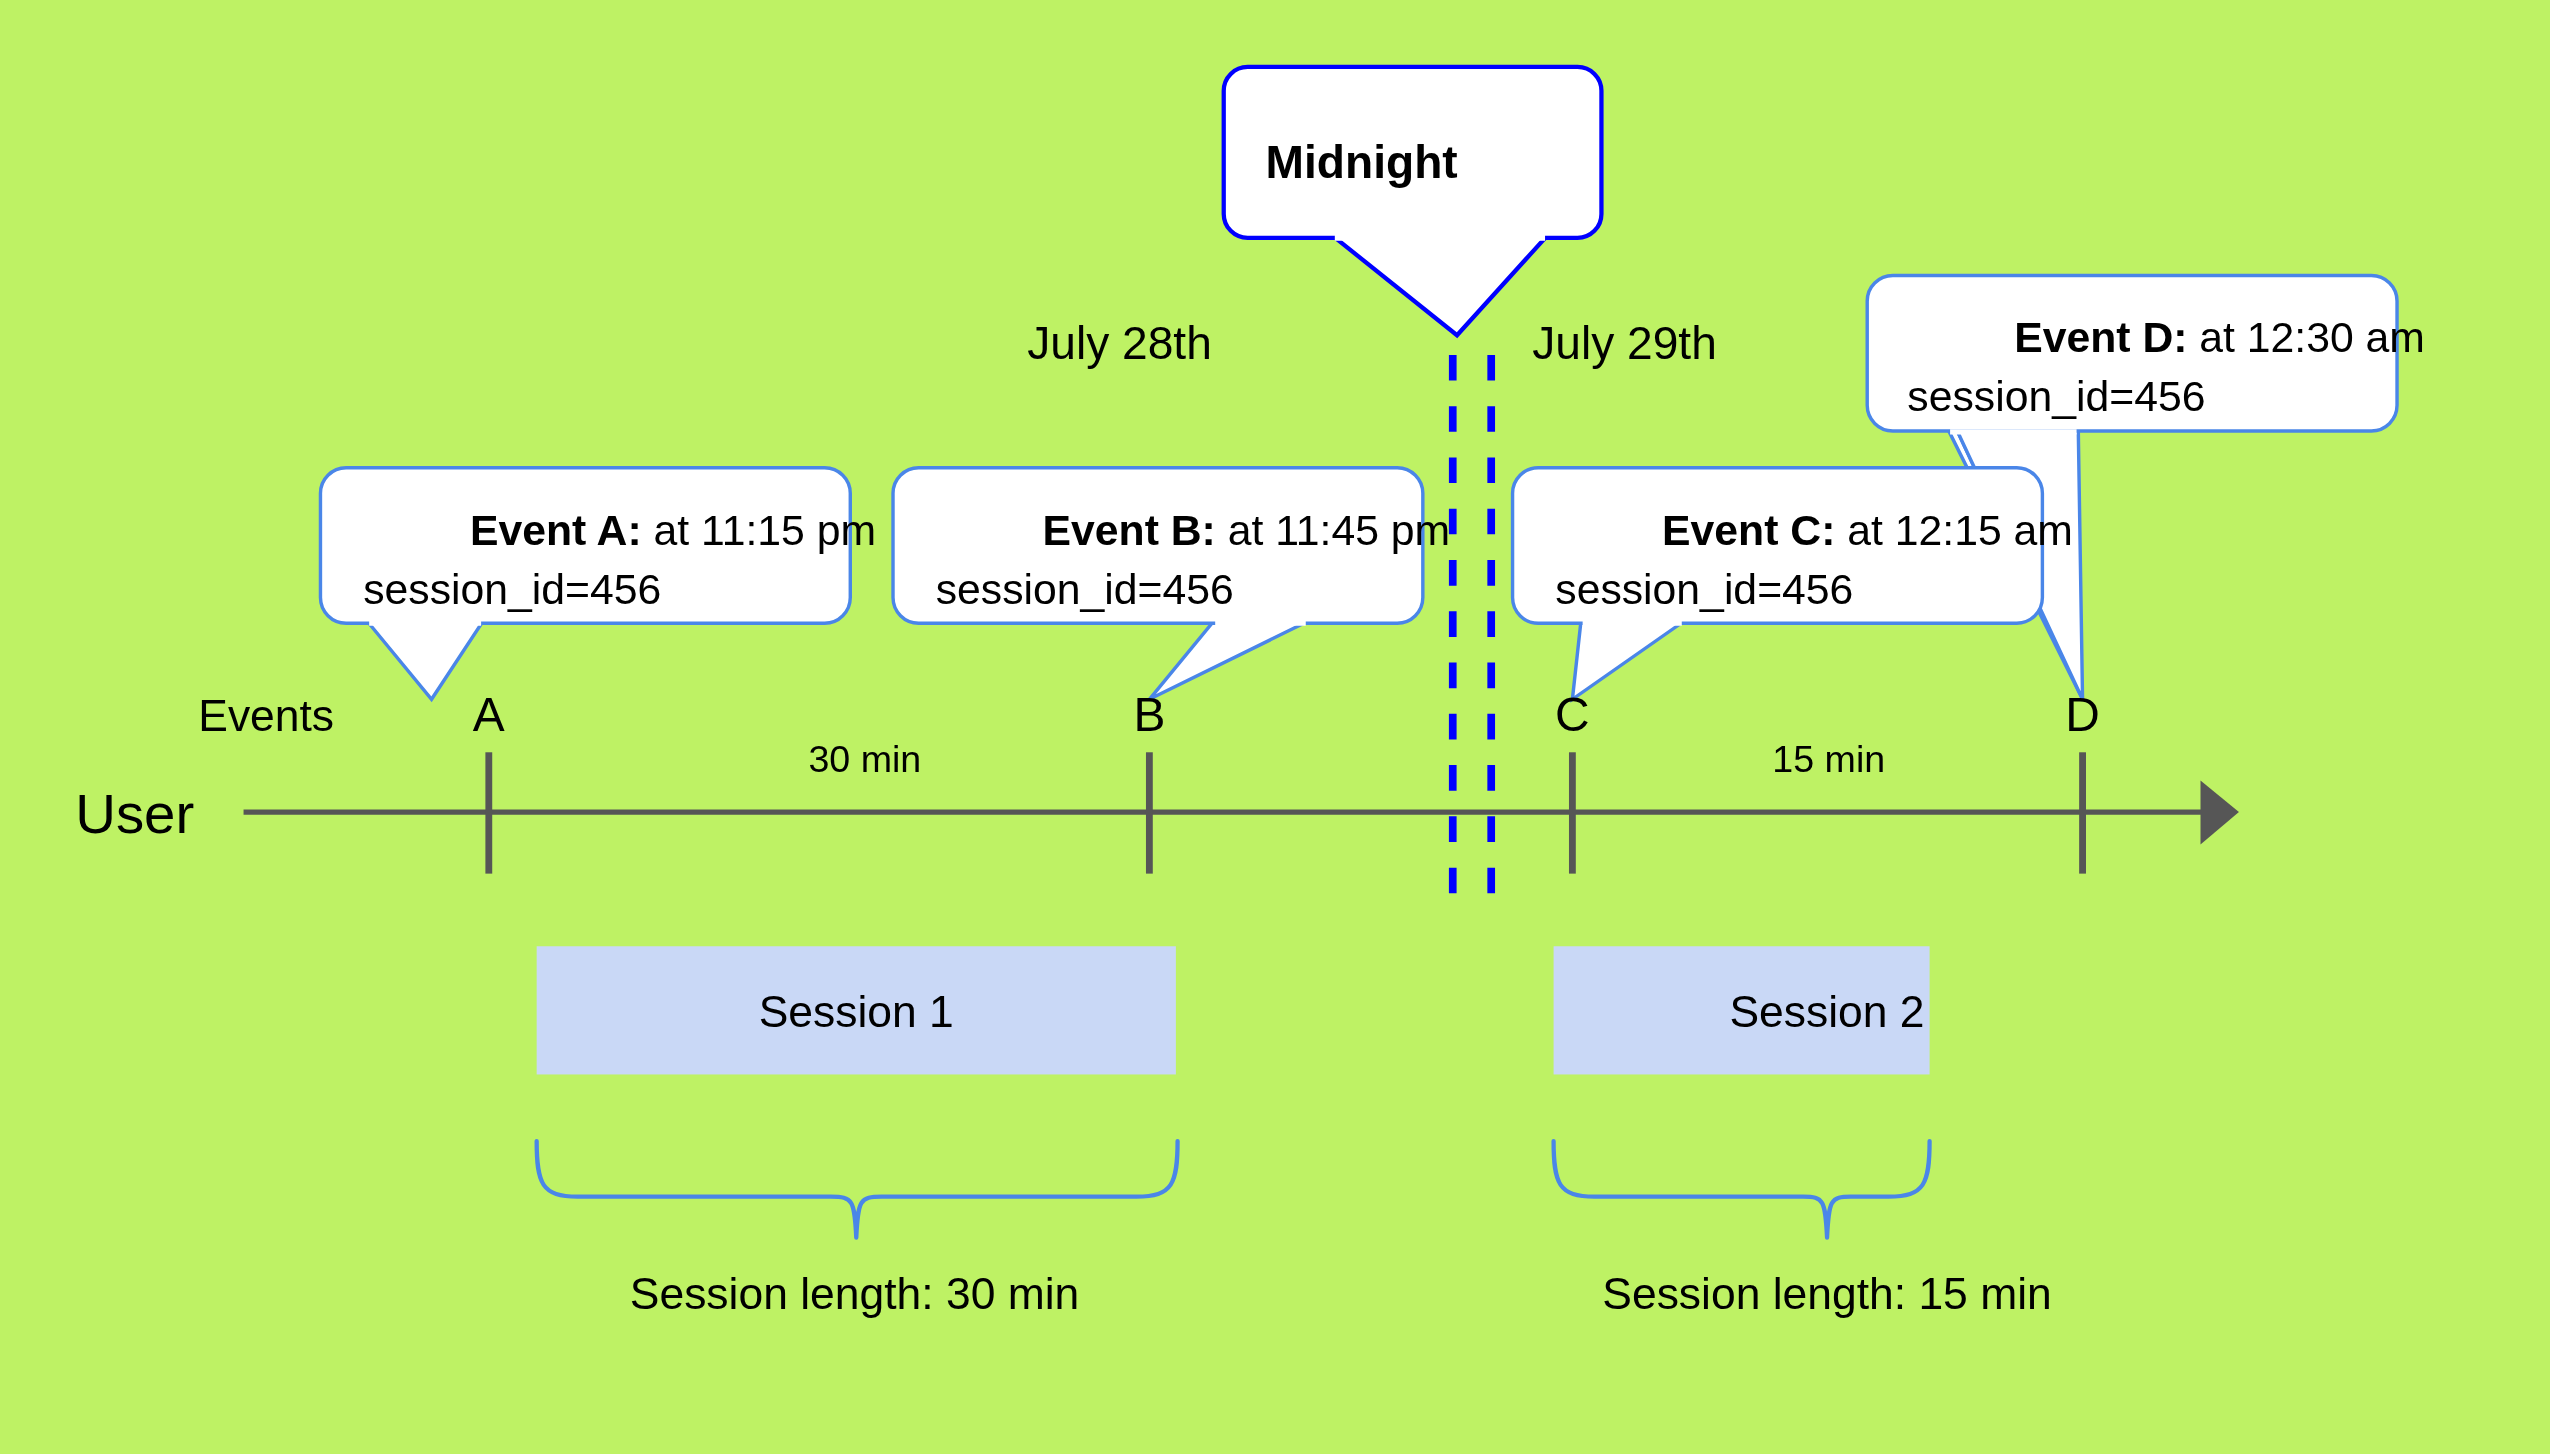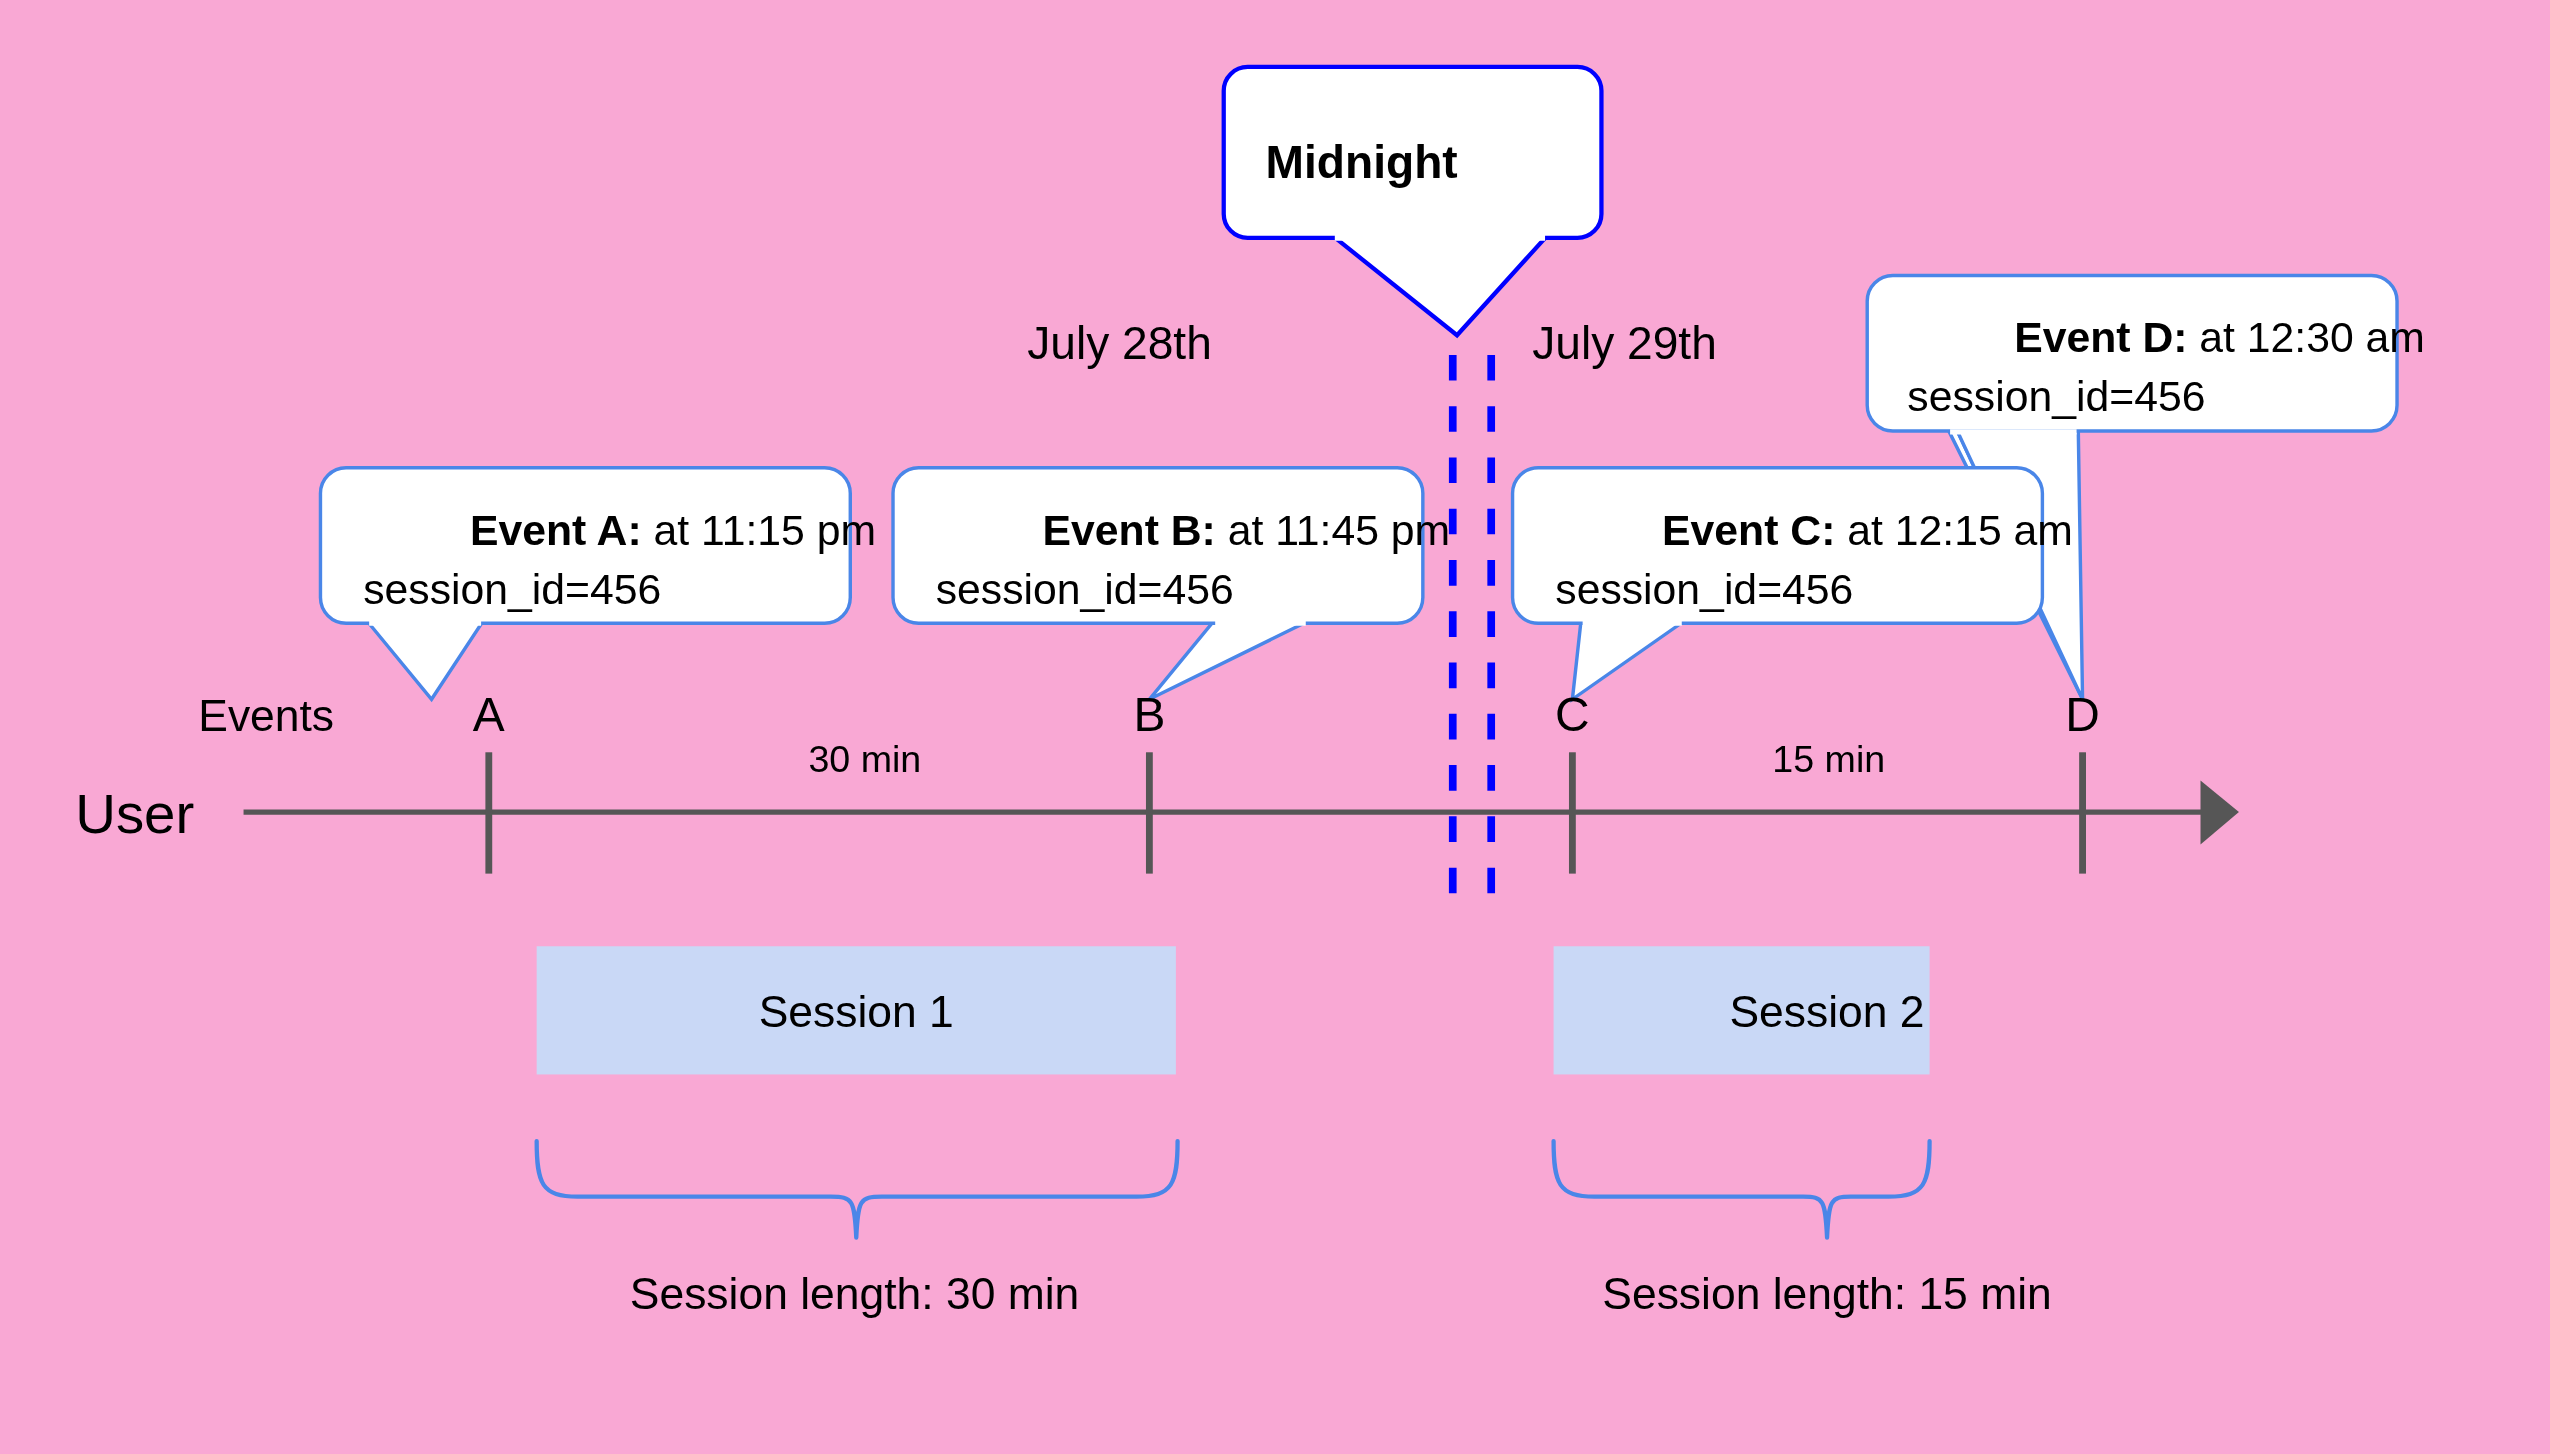--- a/index.html
+++ b/index.html
@@ -9,21 +9,21 @@
     background: #ffffff;
   }
   body {
     font-family: "Liberation Sans", sans-serif;
     -webkit-font-smoothing: antialiased;
   }
   #stage {
     position: relative;
     width: 2550px;
     height: 1455px;
-    background: #f9a8d4;
+    background: #bef264;
     overflow: hidden;
   }
   #diagram-svg {
     position: absolute;
     left: 0;
     top: 0;
     width: 2550px;
     height: 1455px;
   }
   .svg-text {

